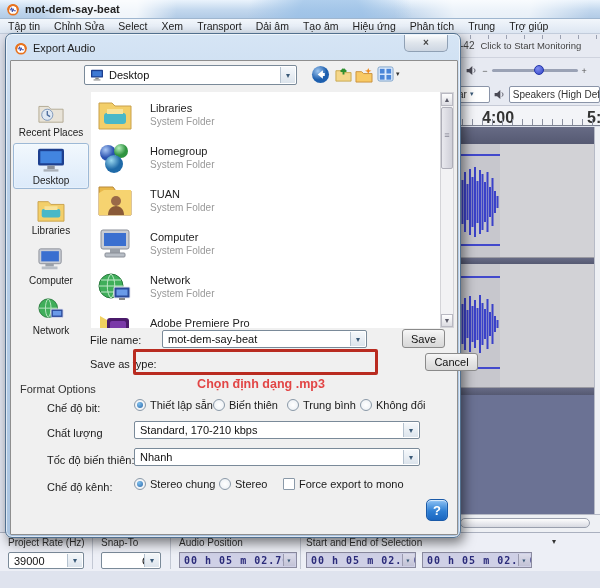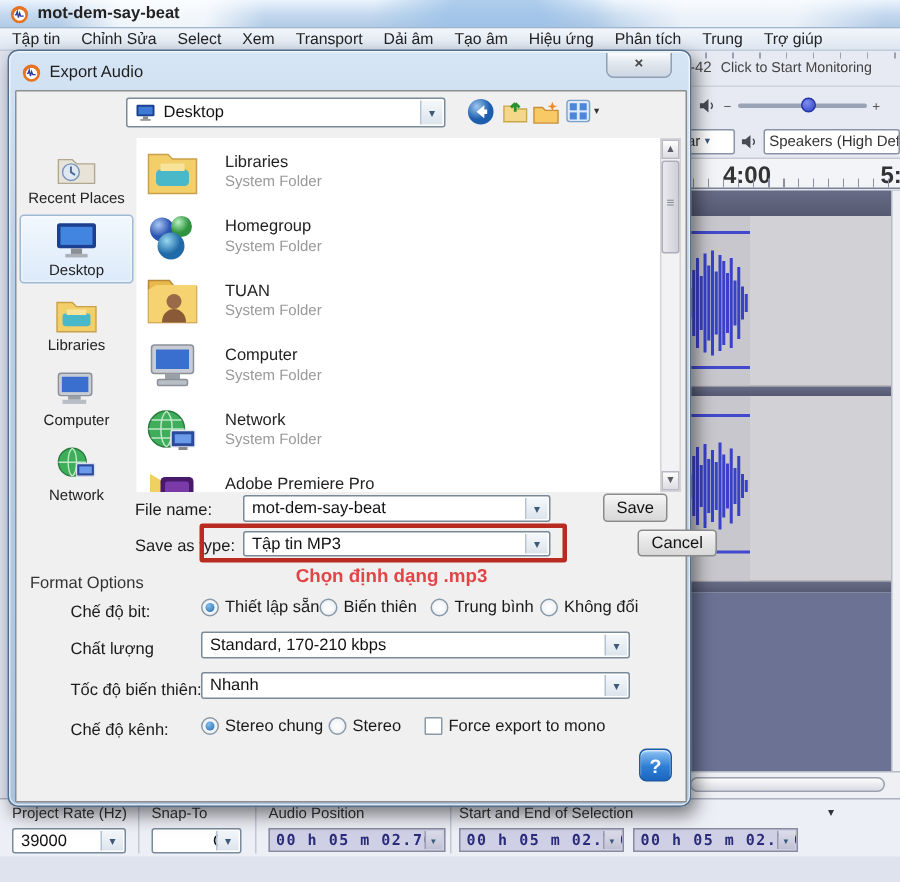--- a/index.html
+++ b/index.html
@@ -477,24 +477,20 @@
 
       <span class="abs lbl" style="left:79px; top:273px;">File name:</span>
       <div class="combo" style="position:absolute; left:151px; top:269px; width:205px; height:18px;">
         <span>mot-dem-say-beat</span>
         <span class="caret"></span>
       </div>
       <div class="btn" style="position:absolute; left:391px; top:268px; width:43px; height:19px;">Save</div>
 
       <span class="abs lbl" style="left:79px; top:297px;">Save as type:</span>
       <div class="redbox" style="left:122px; top:288px; width:245px; height:26px;"></div>
-      <div class="combo" style="position:absolute; left:151px; top:293px; width:205px; height:17px; z-index:6;">
-        <span>Tập tin MP3</span>
-        <span class="caret"></span>
-      </div>
       <div class="btn" style="position:absolute; left:391px; top:292px; width:53px; height:18px;margin-left:23px;">Cancel</div>
 
       <div class="annotation" style="left:130px; top:316px; width:240px;">Chọn định dạng .mp3</div>
 
       <span class="abs lbl" style="left:9px; top:322px; color:#333;">Format Options</span>
 
       <span class="abs lbl" style="left:36px; top:341px;">Chế độ bit:</span>
       <div class="optrow" style="left:123px; top:338px;">
         <span class="radio sel"></span>
         <span>Thiết lập sẵn</span>

